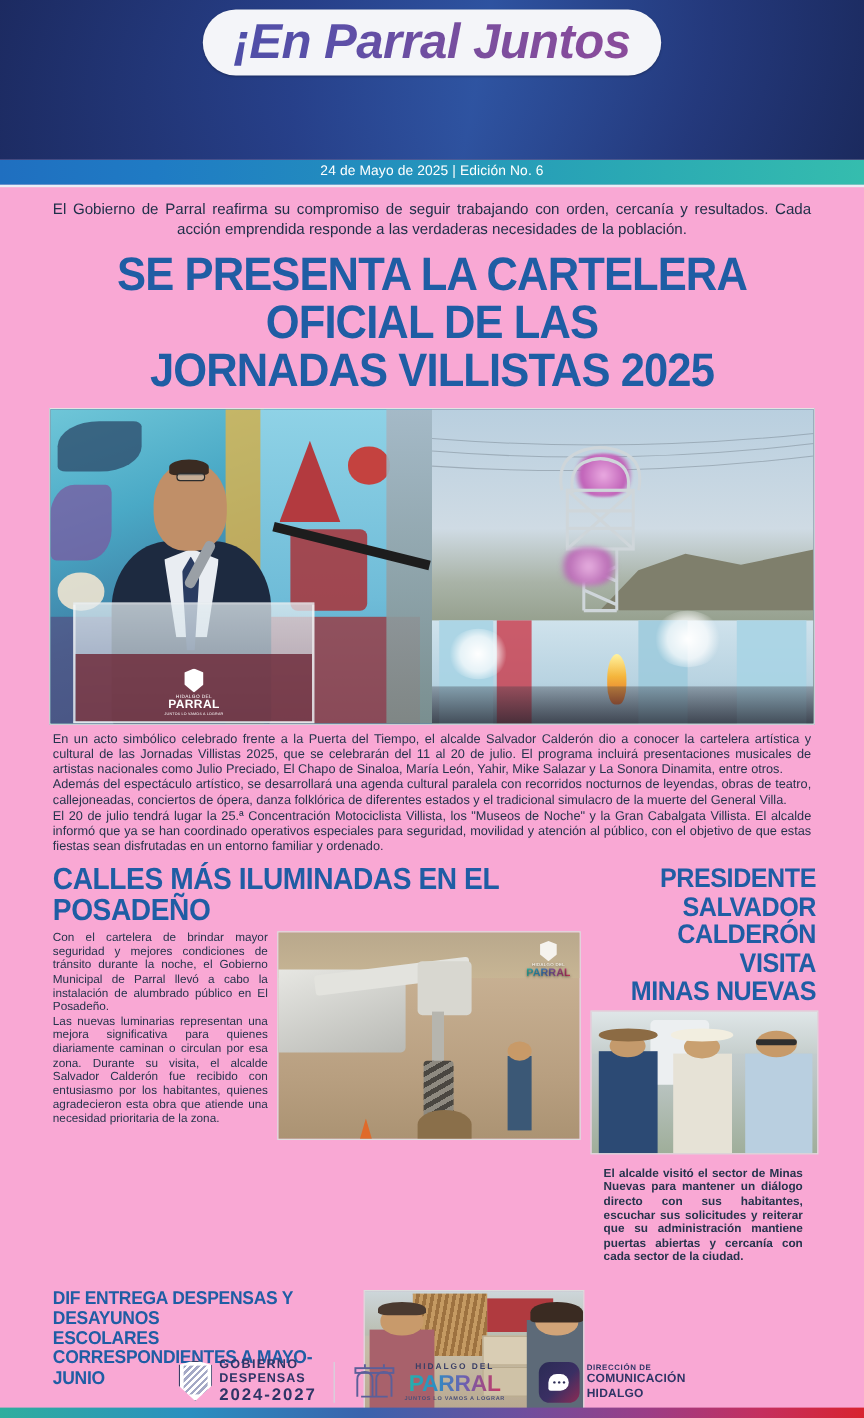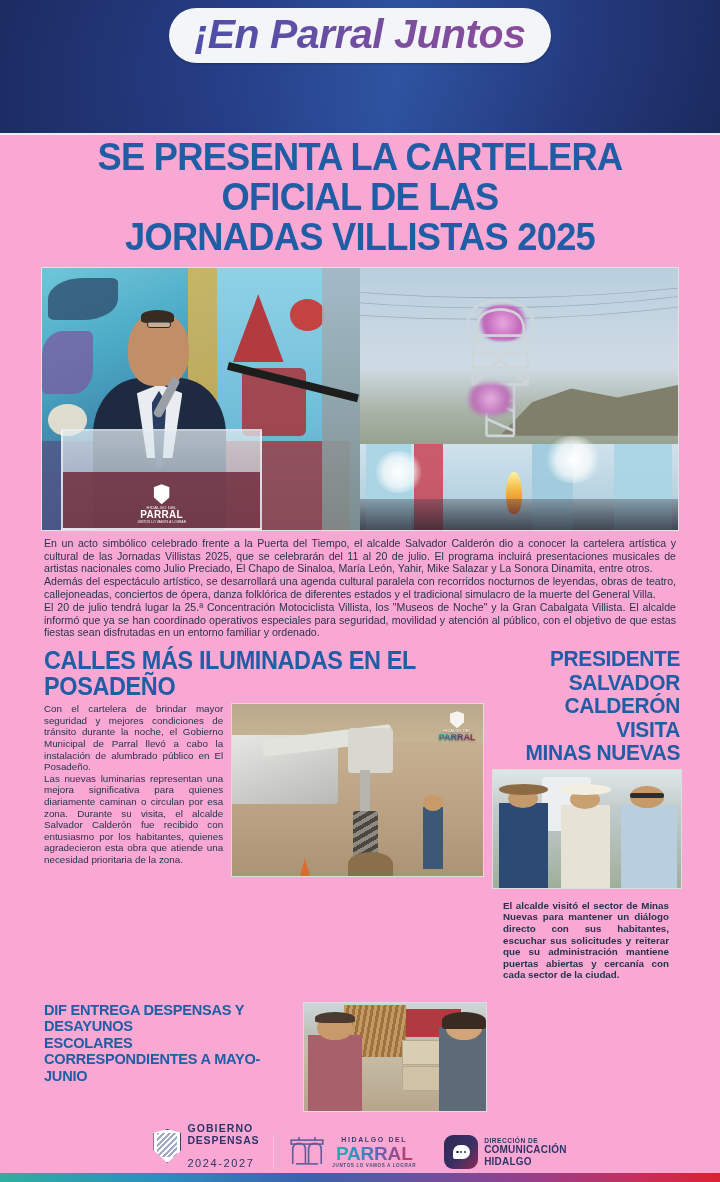--- a/index.html
+++ b/index.html
@@ -178,21 +178,21 @@
   }
   .logo-unit{display:flex;align-items:center;gap:6px;padding:0 14px;}
   .divider{width:1px;height:34px;background:#d3d6dc;}
   .shield-mx{width:26px;height:32px;background:#ffffff;border:1.4px solid #3a3f66;
     clip-path:polygon(50% 0,100% 12%,100% 62%,50% 100%,0 62%,0 12%);position:relative;}
   .shield-mx:after{content:"";position:absolute;left:3px;top:3px;right:3px;bottom:5px;
     background:repeating-linear-gradient(135deg,#7d84ad 0 2px,transparent 2px 4px);opacity:.7;}
   .gm-txt{line-height:1;color:#2e3566;}
   .gm-txt .a{font-size:10.5px;font-weight:bold;letter-spacing:1.1px;display:block;}
   .gm-txt .b{font-size:10.5px;font-weight:bold;letter-spacing:.8px;display:block;margin-top:1px;}
-  .gm-txt .c{font-size:11px;font-weight:normal;letter-spacing:1.6px;display:block;margin-top:13px;}
+  .gm-txt .c{font-size:14px;font-weight:bold;letter-spacing:1.6px;display:block;margin-top:1px;}
   .parral-glyph{width:38px;height:34px;position:relative;}
   .parral-glyph svg{width:100%;height:100%;}
   .pr-txt{line-height:1;text-align:center;}
   .pr-txt .p1{font-size:7px;font-weight:bold;letter-spacing:1.6px;color:#3a3f66;display:block;}
   .pr-txt .p2{font-size:19px;font-weight:bold;letter-spacing:-.2px;display:block;margin:1px 0;
     background:linear-gradient(90deg,#25b7a8 0%,#2b8fc4 30%,#6d5fb0 60%,#d2365a 100%);
     -webkit-background-clip:text;background-clip:text;-webkit-text-fill-color:transparent;color:#2b8fc4;}
   .pr-txt .p3{font-size:4.6px;font-weight:bold;letter-spacing:.6px;color:#4a4f78;display:block;}
   .chat-badge{width:34px;height:34px;border-radius:9px;
     background:linear-gradient(135deg,#2b2b55 0%,#3a2f63 55%,#8e2b54 100%);
@@ -214,22 +214,24 @@
 
 <div class="page">
 
   <div class="masthead">
     <div class="mh-inner">
       <div class="title-pill">
         <span>¡En Parral Juntos</span>
       </div>
     </div>
   </div>
+  <div class="date-strip">24 de Mayo de 2025 | Edición No. 6</div>
   <div class="hairline"></div>
 
+  <div class="intro">El Gobierno de Parral reafirma su compromiso de seguir trabajando con orden, cercanía y resultados. Cada acción emprendida responde a las verdaderas necesidades de la población.</div>
 
   <div class="hl-main">
     <span class="l1">SE PRESENTA LA CARTELERA OFICIAL DE LAS</span>
     <span class="l2">JORNADAS VILLISTAS 2025</span>
   </div>
 
   <div class="hero">
     <div class="hero-left">
       <div class="mural">
         <div class="blk" style="left:2%;top:4%;width:22%;height:16%;background:#2e4f6e;border-radius:50% 10% 50% 10%;opacity:.8;"></div>

